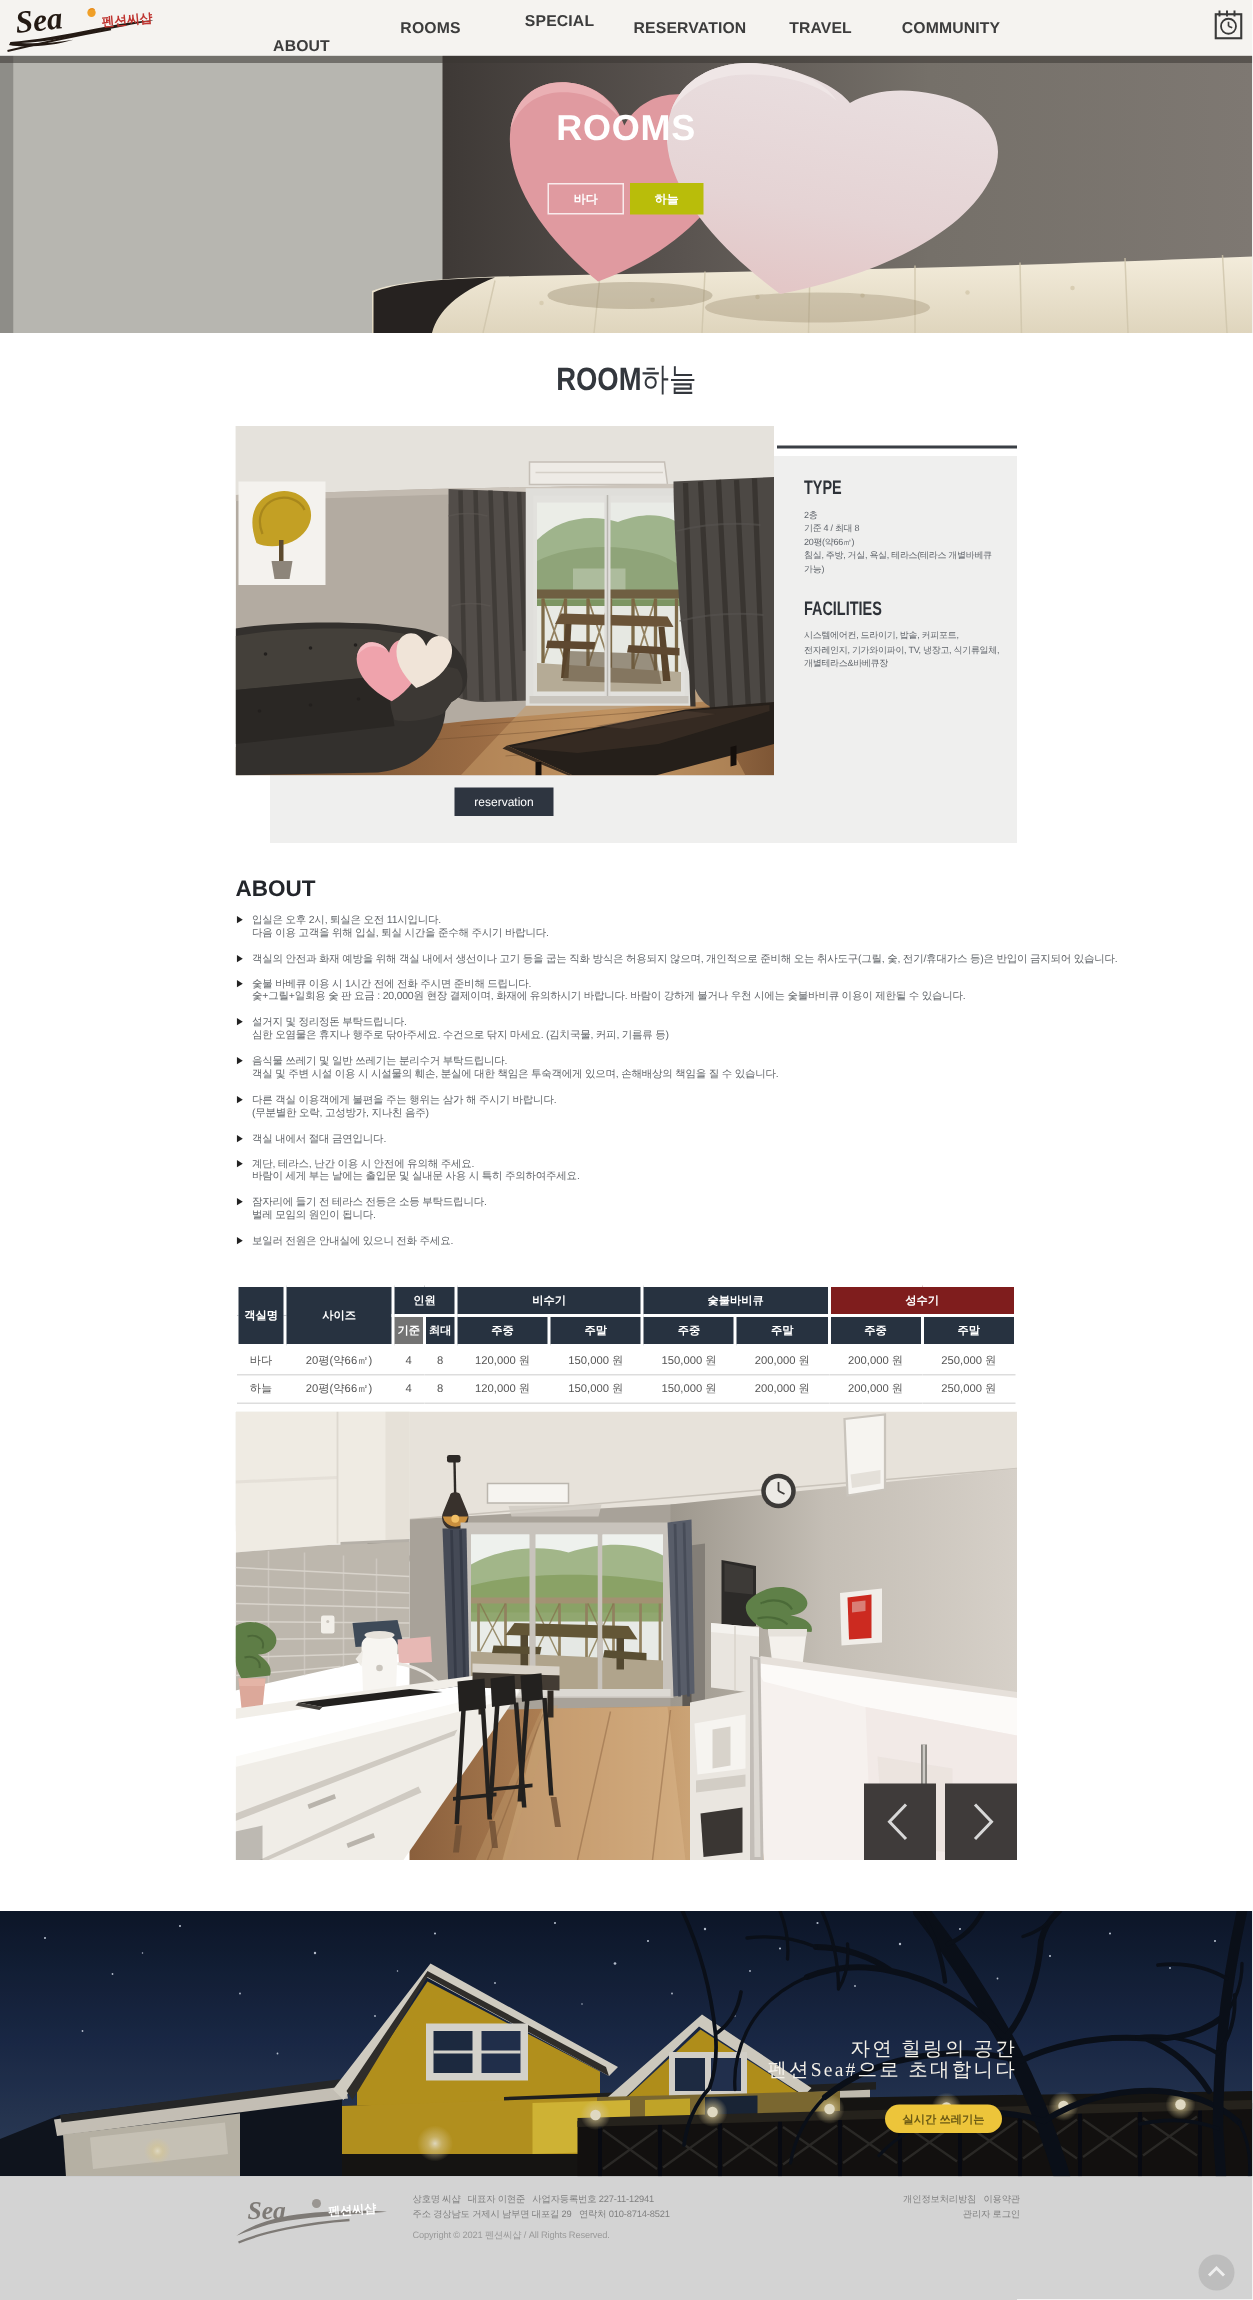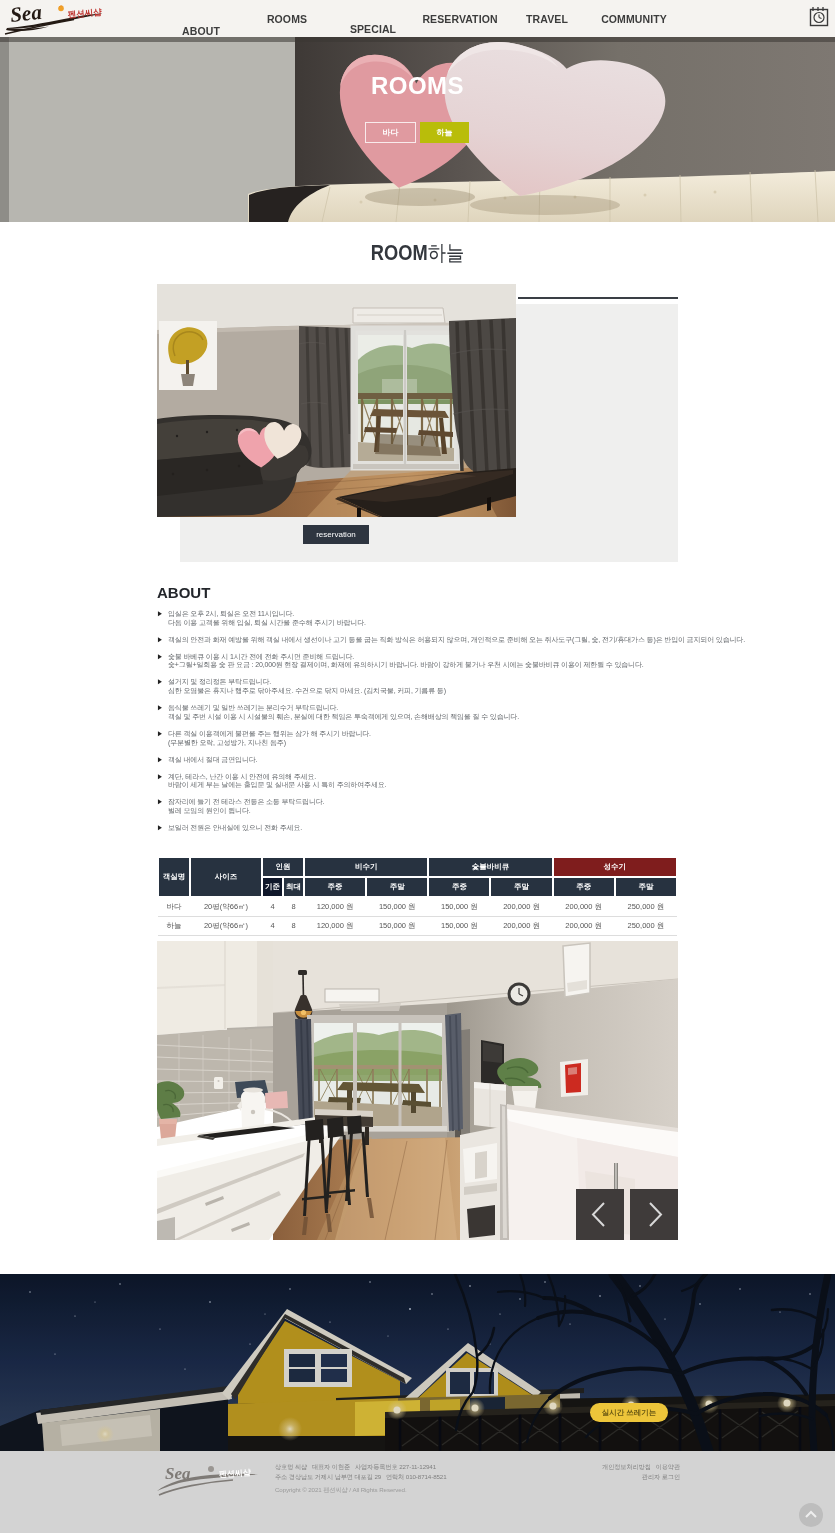--- a/index.html
+++ b/index.html
@@ -20,21 +20,21 @@
       <text x="7" y="21" font-family="Liberation Serif, serif" font-style="italic" font-weight="bold" font-size="21" fill="#241a14" transform="rotate(-6 7 21)">Sea</text>
       <circle cx="57" cy="7.5" r="2.8" fill="#f0a028"></circle>
       <path d="M55.2 5.8 C 56.6 4.4, 58.4 4.4, 59 5.6" stroke="#e88a1a" stroke-width="0.8" fill="none"></path>
       <text x="64" y="16.5" font-size="8.5" font-weight="bold" fill="#bf3430" transform="rotate(-5 64 16.5)" font-family="Liberation Sans, sans-serif">펜션씨샵</text>
     </svg>
   </div>
 
   <div class="abs" style="left:0; top:0; height:37px; width:835px; font-size:10.5px; font-weight:bold; color:#3c3c3c; letter-spacing:0.1px;">
     <span class="abs" style="left:201px; top:25px; transform:translateX(-50%);">ABOUT</span>
     <span class="abs" style="left:287px; top:13px; transform:translateX(-50%);">ROOMS</span>
-    <span class="abs" style="left:373px; top:23px; transform:translateX(-50%);text-align:right;">SPECIAL</span>
+    <span class="abs" style="left:373px; top:8px; transform:translateX(-50%);text-align:right;">SPECIAL</span>
     <span class="abs" style="left:460px; top:13px; transform:translateX(-50%);">RESERVATION</span>
     <span class="abs" style="left:547px; top:13px; transform:translateX(-50%);">TRAVEL</span>
     <span class="abs" style="left:634px; top:13px; transform:translateX(-50%);">COMMUNITY</span>
   </div>
 
   <div class="abs" style="left:809px; top:6px;">
     <svg width="21" height="22" viewBox="0 0 21 22">
       <rect x="1.5" y="3.5" width="17" height="16" fill="none" stroke="#3a3a3a" stroke-width="1.4"></rect>
       <line x1="4" y1="1" x2="4" y2="5" stroke="#3a3a3a" stroke-width="1.3"></line>
       <line x1="9" y1="1" x2="9" y2="5" stroke="#3a3a3a" stroke-width="1.3"></line>
@@ -208,20 +208,30 @@
       </g>
 
       <path d="M181 213 L300 189 L359 184 L359 212 L280 233 L225 233 Z" fill="#251f1a"></path>
       <path d="M181 213 L225 233 L222 233 L178 215 Z" fill="#3a2c20"></path>
       <path d="M183 214 L300 190 L356 186 L356 190 L282 212 L228 218 Z" fill="#45362a" opacity="0.5"></path>
       <path d="M200 224 L204 224 L204 233 L200 233 Z M330 214 L334 213 L334 226 L330 227 Z" fill="#140f0c"></path>
       <path d="M240 200 L300 190 L320 192 L262 202 Z" fill="#594639" opacity="0.4"></path>
     </svg>
   </div>
 
+  <div class="abs" style="left:536px; top:34px; width:142px;">
+
+    <div style="font-size:13px; font-weight:bold; color:#2e3238; line-height:13px; transform:scaleX(0.74); transform-origin:left;">TYPE</div>
+
+    <div style="margin-top:9px; font-size:6px; letter-spacing:-0.2px; color:#60656b; line-height:9px; white-space:nowrap;">2층<br>기준 4 / 최대 8<br>20평(약66㎡)<br>침실, 주방, 거실, 욕실, 테라스(테라스 개별바베큐<br>가능)</div>
+
+    <div style="margin-top:14px; font-size:13px; font-weight:bold; color:#2e3238; line-height:13px; transform:scaleX(0.74); transform-origin:left;">FACILITIES</div>
+
+    <div style="margin-top:8px; font-size:6px; letter-spacing:-0.2px; color:#60656b; line-height:9.5px; white-space:nowrap;">시스템에어컨, 드라이기, 밥솥, 커피포트,<br>전자레인지, 기가와이파이, TV, 냉장고, 식기류일체,<br>개별테라스&amp;바베큐장</div>
+  </div>
 
   <div class="abs" style="left:303px; top:241px; width:66px; height:19px; background:#2e3540; color:#fff; font-size:8px; text-align:center; line-height:19px;">reservation</div>
 </div>
 
 <div style="position:relative; width:835px; padding:21px 0 0 157px; height:295px; overflow:visible;">
 
   <div style="font-size:15px; font-weight:bold; color:#23262b; margin-bottom:9px;">ABOUT</div>
   <div id="notice" style="font-size:7px; letter-spacing:-0.15px; color:#606468; line-height:8.7px; white-space:nowrap;">
       <div style="margin-bottom:8.3px;">
         <div style="padding-left:11px; position:relative;"><span style="position:absolute; left:0; top:0; color:#222; font-size:6px;">▶</span>입실은 오후 2시, 퇴실은 오전 11시입니다.</div>
@@ -280,21 +290,21 @@
       <tbody>
         <tr>
           <td style="background:#273240; color:#fff; font-size:7.5px; font-weight:bold; border:2px solid #fff; height:20px;" rowspan="2">객실명</td>
           <td style="background:#273240; color:#fff; font-size:7.5px; font-weight:bold; border:2px solid #fff; height:20px;" rowspan="2">사이즈</td>
           <td style="background:#273240; color:#fff; font-size:7.5px; font-weight:bold; border:2px solid #fff; height:20px;" colspan="2">인원</td>
           <td style="background:#273240; color:#fff; font-size:7.5px; font-weight:bold; border:2px solid #fff; height:20px;" colspan="2">비수기</td>
           <td style="background:#273240; color:#fff; font-size:7.5px; font-weight:bold; border:2px solid #fff; height:20px;" colspan="2">숯불바비큐</td>
           <td style="background:#7f1d1d; color:#fff; font-size:7.5px; font-weight:bold; border:2px solid #fff; height:20px;" colspan="2">성수기</td>
         </tr>
         <tr>
-          <td style="background:#0f172a; color:#fff; font-size:7.5px; font-weight:bold; border:2px solid #fff; height:20px;">기준</td>
+          <td style="background:#737373; color:#fff; font-size:7.5px; font-weight:bold; border:2px solid #fff; height:20px;">기준</td>
           <td style="background:#273240; color:#fff; font-size:7.5px; font-weight:bold; border:2px solid #fff; height:20px;">최대</td>
           <td style="background:#273240; color:#fff; font-size:7.5px; font-weight:bold; border:2px solid #fff; height:20px;">주중</td>
           <td style="background:#273240; color:#fff; font-size:7.5px; font-weight:bold; border:2px solid #fff; height:20px;">주말</td>
           <td style="background:#273240; color:#fff; font-size:7.5px; font-weight:bold; border:2px solid #fff; height:20px;">주중</td>
           <td style="background:#273240; color:#fff; font-size:7.5px; font-weight:bold; border:2px solid #fff; height:20px;">주말</td>
           <td style="background:#273240; color:#fff; font-size:7.5px; font-weight:bold; border:2px solid #fff; height:20px;">주중</td>
           <td style="background:#273240; color:#fff; font-size:7.5px; font-weight:bold; border:2px solid #fff; height:20px;">주말</td>
         </tr>
         <tr>
           <td style="font-size:7.5px; color:#555; height:19px; border-bottom:1px solid #ddd;">바다</td>
@@ -642,20 +652,21 @@
       <path d="M828 0 C 818 45, 812 95, 812 145 L 814 177" stroke-width="7"></path>
       <path d="M812 95 C 796 86, 778 82, 758 84 M812 145 C 796 139, 778 138, 760 142 M818 45 C 804 37, 788 34, 772 36 M812 95 C 820 84, 824 70, 823 56" stroke-width="2.5"></path>
       <path d="M455 0 C 466 24, 474 52, 477 82 C 478 94, 477 107, 473 118 M477 82 C 486 76, 492 66, 494 54 M473 118 C 464 128, 458 141, 456 156" stroke-width="2.5"></path>
       <path d="M548 0 C 555 16, 559 34, 559 52 M559 52 C 564 44, 566 33, 565 22 M520 0 C 524 10, 526 21, 525 32" stroke-width="2.2"></path>
       <path d="M614 0 C 622 14, 628 30, 630 47 M655 0 C 650 10, 642 18, 632 22" stroke-width="3"></path>
     </g>
 
     <rect width="835" height="177" fill="#0c1220" opacity="0.12"></rect>
   </svg>
   
+  <div class="abs" style="left:278px; top:85px; width:400px; text-align:right; color:#f3f0e8; font-family:'Liberation Serif',serif; font-size:13px; line-height:13.5px; letter-spacing:1.5px;">자연 힐링의 공간<br>펜션Sea#으로 초대합니다</div>
   
   <div class="abs" style="left:590px; top:129px; width:78px; height:19px; background:#edc53a; border-radius:10px; color:#6b5a14; font-size:7.5px; font-weight:bold; text-align:center; line-height:19px;">실시간 쓰레기는</div>
 </div>
 
 <div style="position:relative; width:835px; height:82px; background:#d3d3d3;">
 
   <div class="abs" style="left:153px; top:10px; width:112px; height:38px;">
     <svg width="115" height="40" viewBox="0 0 115 40">
       <path d="M4 30 C 14 22, 32 16, 57 14 C 77 12.5, 95 12.5, 105 13.5 C 85 15, 45 17, 26 22 C 18 24.5, 8 28, 4 30 Z" fill="#7e7a76"></path>
       <path d="M6 34 C 22 27, 52 21, 80 19" stroke="#7e7a76" stroke-width="1.6" fill="none"></path>

